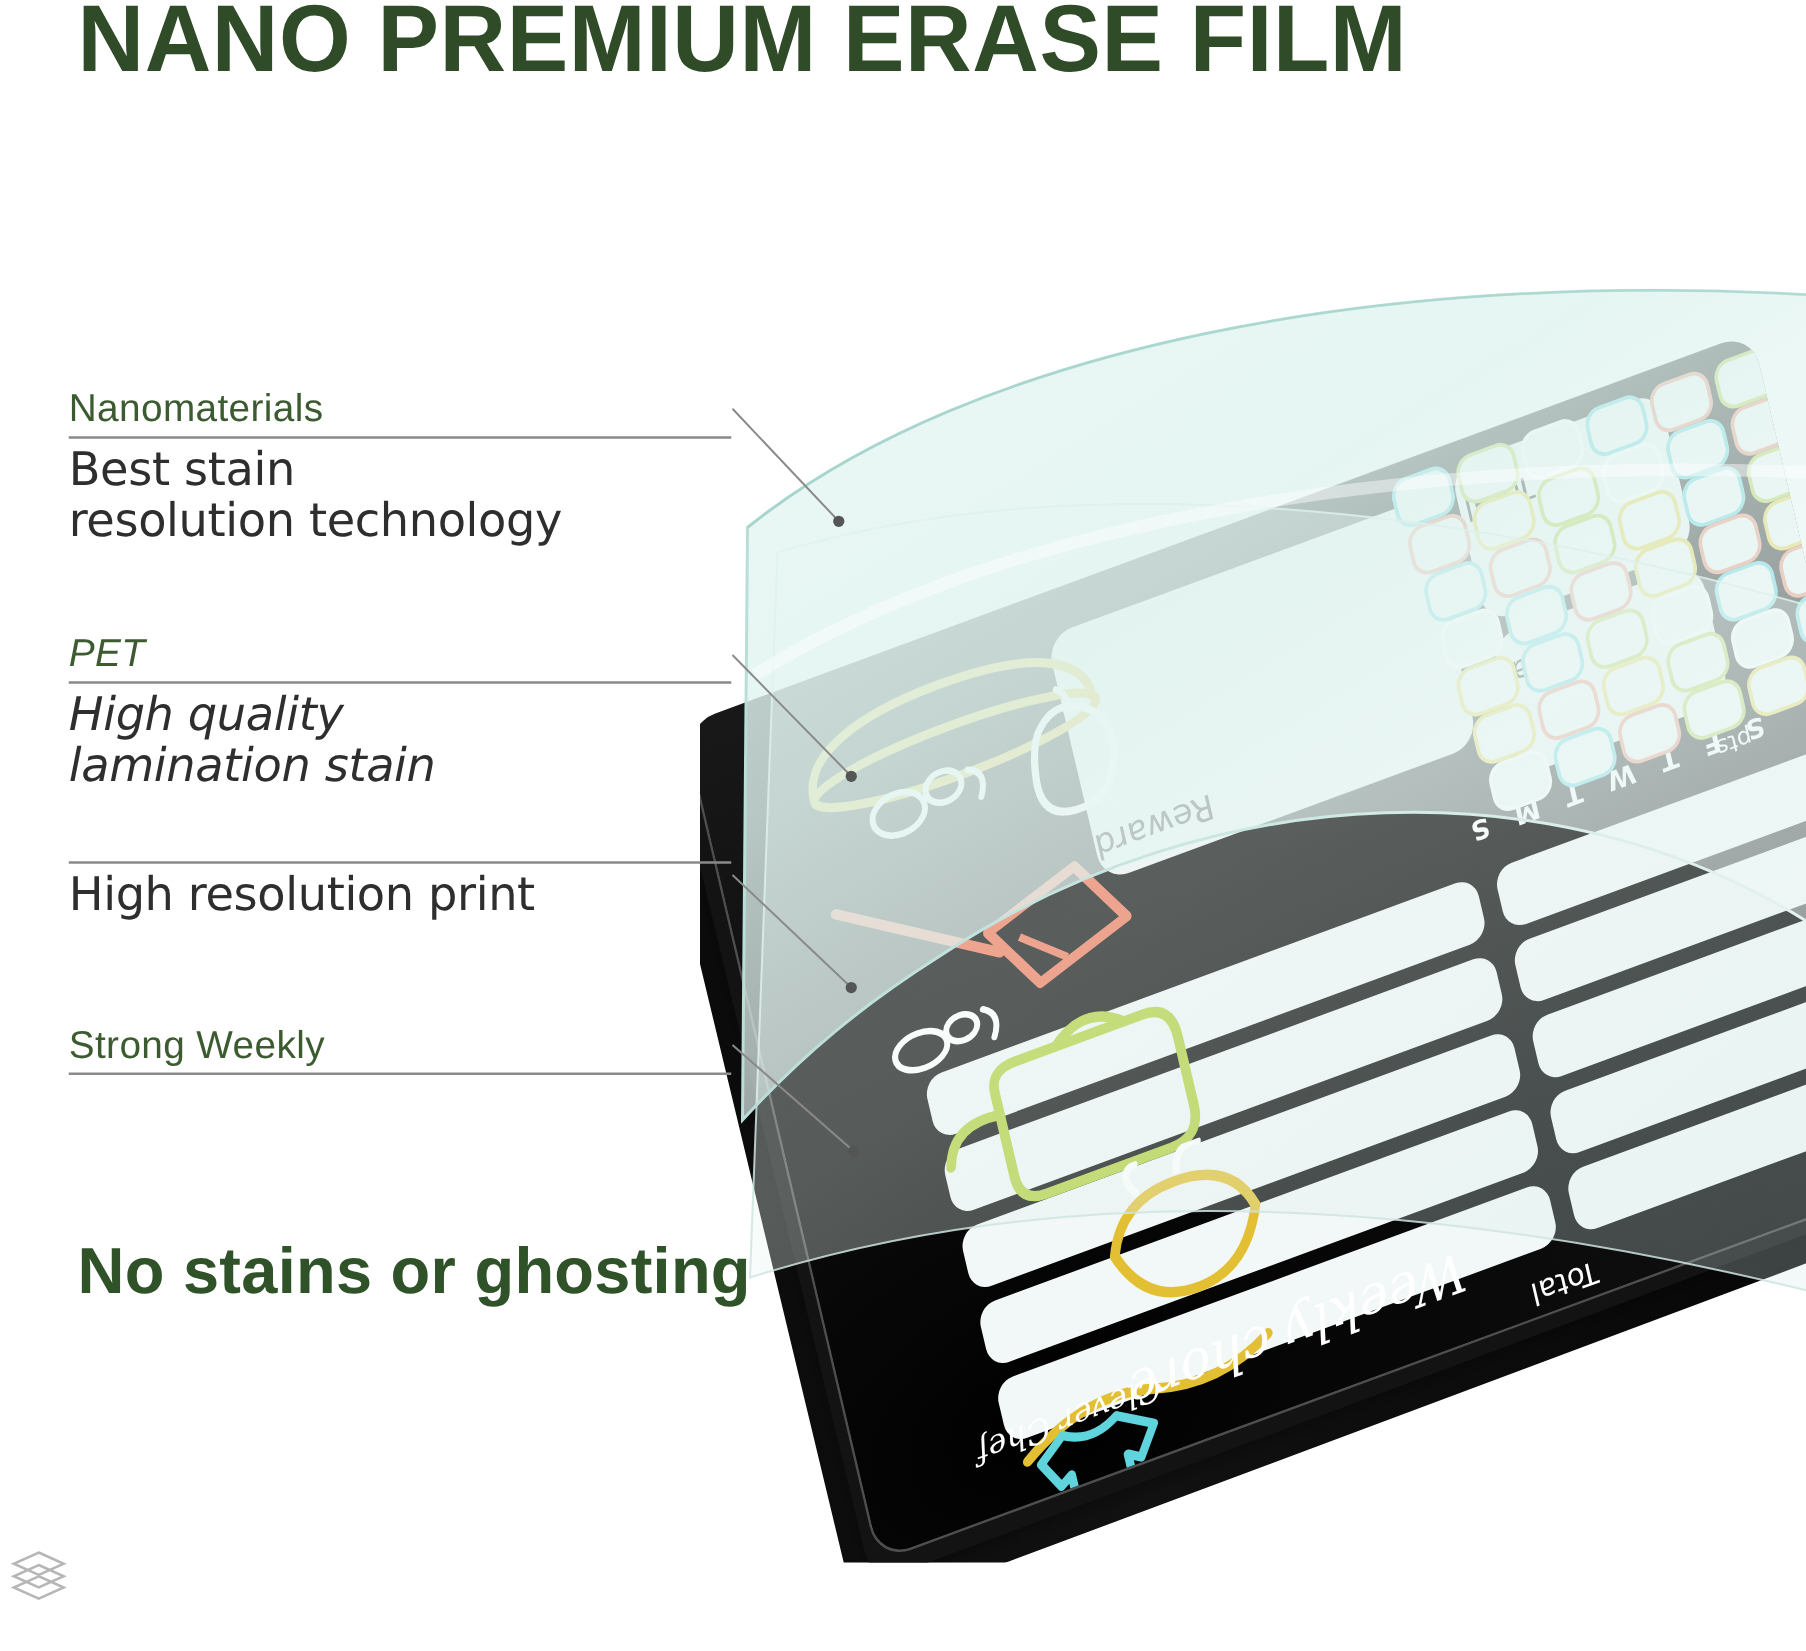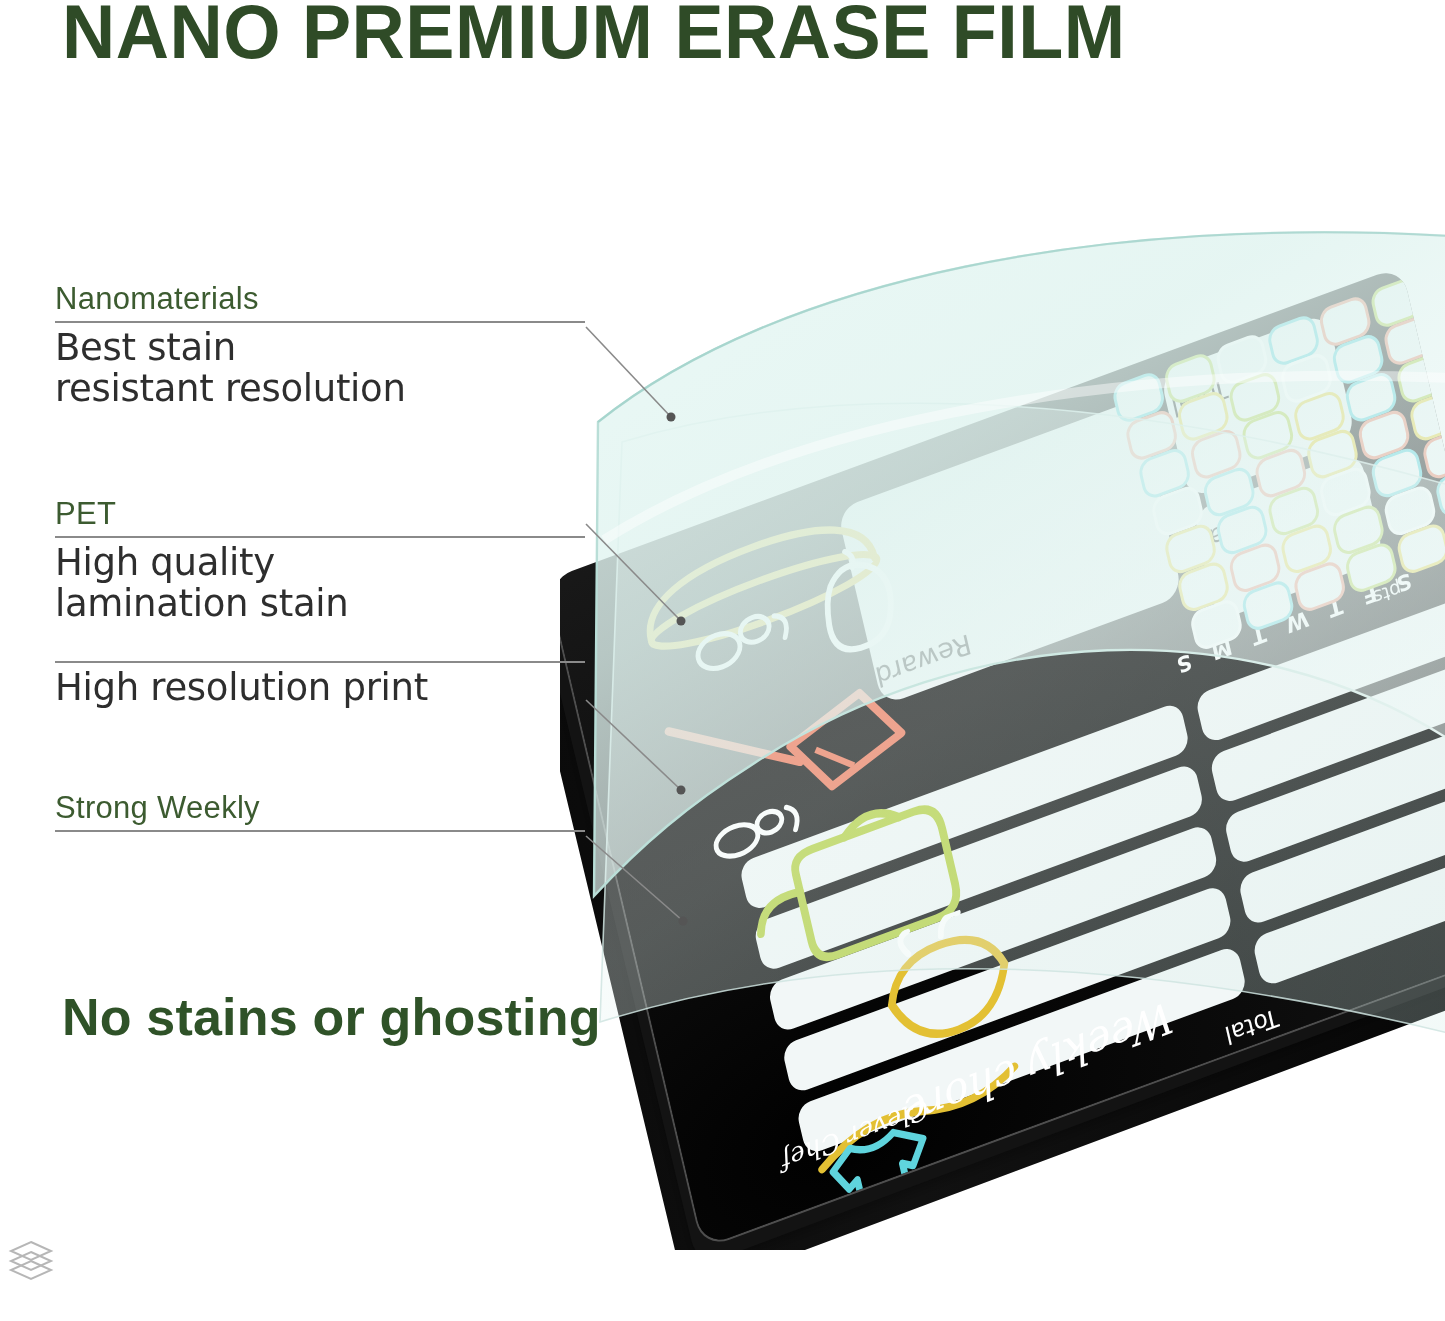--- a/index.html
+++ b/index.html
@@ -36,20 +36,21 @@
     transform: scaleX(0.97);
     transform-origin: left top;
     white-space: nowrap;
   }
 
   
   .callout {
     position: absolute;
     left: 55px;
     width: 540px;
+    margin-top: 28px;
   }
   .callout-label {
     font-family: "Liberation Sans Narrow", "Liberation Sans", sans-serif;
     font-size: 31px;
     line-height: 1.05;
     color: #3c5b30;
     letter-spacing: 0.3px;
     white-space: nowrap;
   }
   .callout-rule {
@@ -62,21 +63,21 @@
     font-family: "DejaVu Sans", sans-serif;
     font-size: 37px;
     line-height: 1.12;
     color: #2e2e2e;
     margin-top: 4px;
     letter-spacing: -0.3px;
   }
   .callout-body .ln { display: block; white-space: nowrap; }
 
   #callout-0 { top: 283px; }
-  #callout-1 { top: 498px; }
+  #callout-1 { top: 479px; font-style: italic; }
   #callout-2 { top: 656px; }
   #callout-3 { top: 792px; }
 
   
   #leaders {
     position: absolute;
     left: 0; top: 0;
     width: 1445px; height: 1321px;
     pointer-events: none;
   }
@@ -437,21 +438,21 @@
       <path d="M48 242 C 230 96, 560 36, 900 56" fill="none" stroke="#9fd2c9" stroke-width="2" stroke-opacity=".75"></path>
       <path d="M54 360 C 250 236, 580 184, 900 198" fill="none" stroke="#ffffff" stroke-width="10" stroke-opacity=".45"></path>
     </svg>
   </div>
 
   <div class="callout" id="callout-0">
     <div class="callout-label">Nanomaterials</div>
     <div class="callout-rule"></div>
     <div class="callout-body">
       <span class="ln">Best stain</span>
-      <span class="ln">resistant resolution</span>
+      <span class="ln">resolution technology</span>
     </div>
   </div>
 
   <div class="callout" id="callout-1">
     <div class="callout-label">PET</div>
     <div class="callout-rule"></div>
     <div class="callout-body">
       <span class="ln">High quality</span>
       <span class="ln">lamination stain</span>
     </div>

